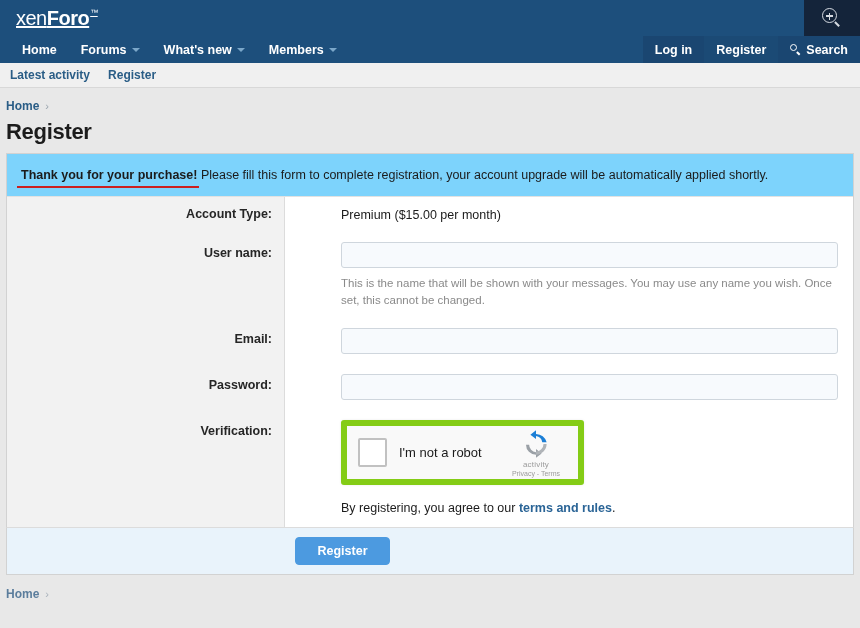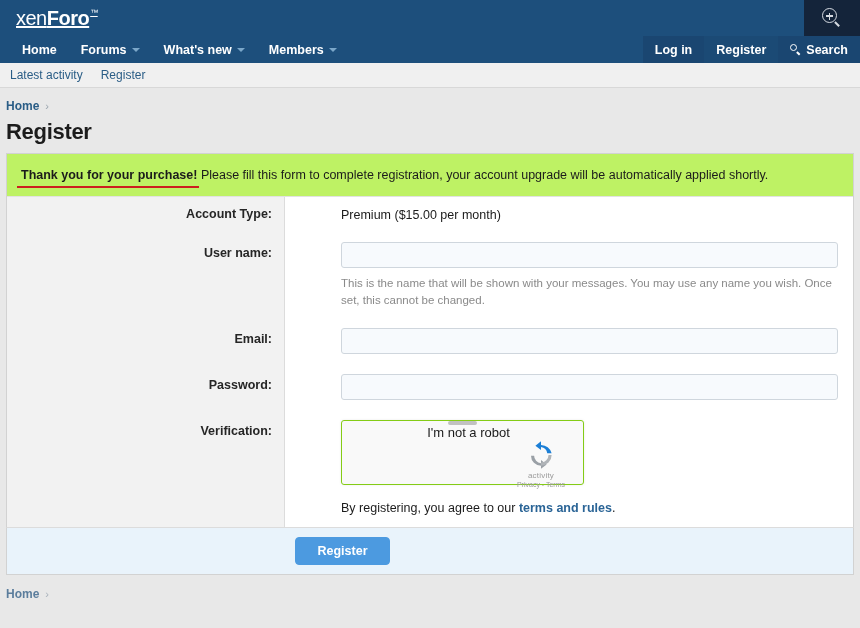--- a/index.html
+++ b/index.html
@@ -60,34 +60,34 @@
     background:#d6dbe2;transform:rotate(45deg);transform-origin:left center;
   }
   .mag-plus i{position:absolute;left:4px;top:7.2px;width:7px;height:1.6px;background:#d6dbe2;}
   .mag-plus i::after{content:"";position:absolute;left:2.7px;top:-2.7px;width:1.6px;height:7px;background:#d6dbe2;}
 
   
   .subnav{
     height:24px;background:#f0f0f0;border-bottom:1px solid #d8d8d8;
     display:flex;align-items:center;padding-left:10px;gap:18px;
   }
-  .subnav a{color:#2a5d86;font-size:12px;font-weight:400;text-decoration:none;}
+  .subnav a{color:#2a5d86;font-size:12px;font-weight:700;text-decoration:none;}
 
   
   .content{flex:1;background:#e8e8e8;padding:0 0 0 0;position:relative;}
   .crumb{padding:11px 0 0 6px;display:flex;align-items:center;gap:6px;}
   .crumb a{color:#2a5d86;font-size:12px;font-weight:700;text-decoration:none;}
   .crumb .sep{color:#9aa5ae;font-size:11px;}
 
   .page-title{
     margin:6px 0 8px 6px;font-size:22px;font-weight:700;color:#1c1c1c;letter-spacing:-0.3px;
   }
 
   .panel{
-    margin:0 6px;background:#bef264;border:1px solid #d2d2d2;border-bottom:none;
+    margin:0 6px;background:#7dd3fc;border:1px solid #d2d2d2;border-bottom:none;
   }
   .notice{
     padding:12px 14px;font-size:12.5px;color:#1b1b1b;border-bottom:1px solid #e2e2e2;
     line-height:1.45;
   }
   .notice .hl{position:relative;display:inline-block;font-weight:700;}
   .notice .hl::after{
     content:"";position:absolute;left:-4px;right:-2px;bottom:-4px;height:2.5px;background:#cc1f1f;
   }
 
@@ -109,24 +109,23 @@
     font-family:"Liberation Sans", sans-serif;font-size:12.5px;color:#222;
     padding:0 6px;outline:none;
   }
   .hint{
     margin-top:7px;font-size:11.5px;color:#8a8a8a;line-height:1.45;max-width:552px;
   }
 
   
   .recaptcha{
     width:243px;height:65px;box-sizing:border-box;
-    background:#f9f9f9;border:1px solid #84cc16;border-radius:3px;
+    background:#f9f9f9;border:6px solid #84cc16;border-radius:3px;
     display:flex;align-items:center;padding:0 11px;
     box-shadow:0 0 3px rgba(0,0,0,0.08);
-    flex-direction:column;
   }
   .rc-box{
     width:25px;height:25px;background:#ffffff;border:2px solid #c1c1c1;border-radius:2px;
   }
   .rc-text{margin-left:12px;font-size:13px;color:#1a1a1a;}
   .rc-brand{margin-left:auto;text-align:center;width:62px;}
   .rc-logo{width:32px;height:30px;margin:0 auto;display:block;}
   .rc-name{font-size:8px;color:#9b9b9b;margin-top:1px;letter-spacing:.2px;}
   .rc-links{font-size:7px;color:#9b9b9b;margin-top:1px;}
 

